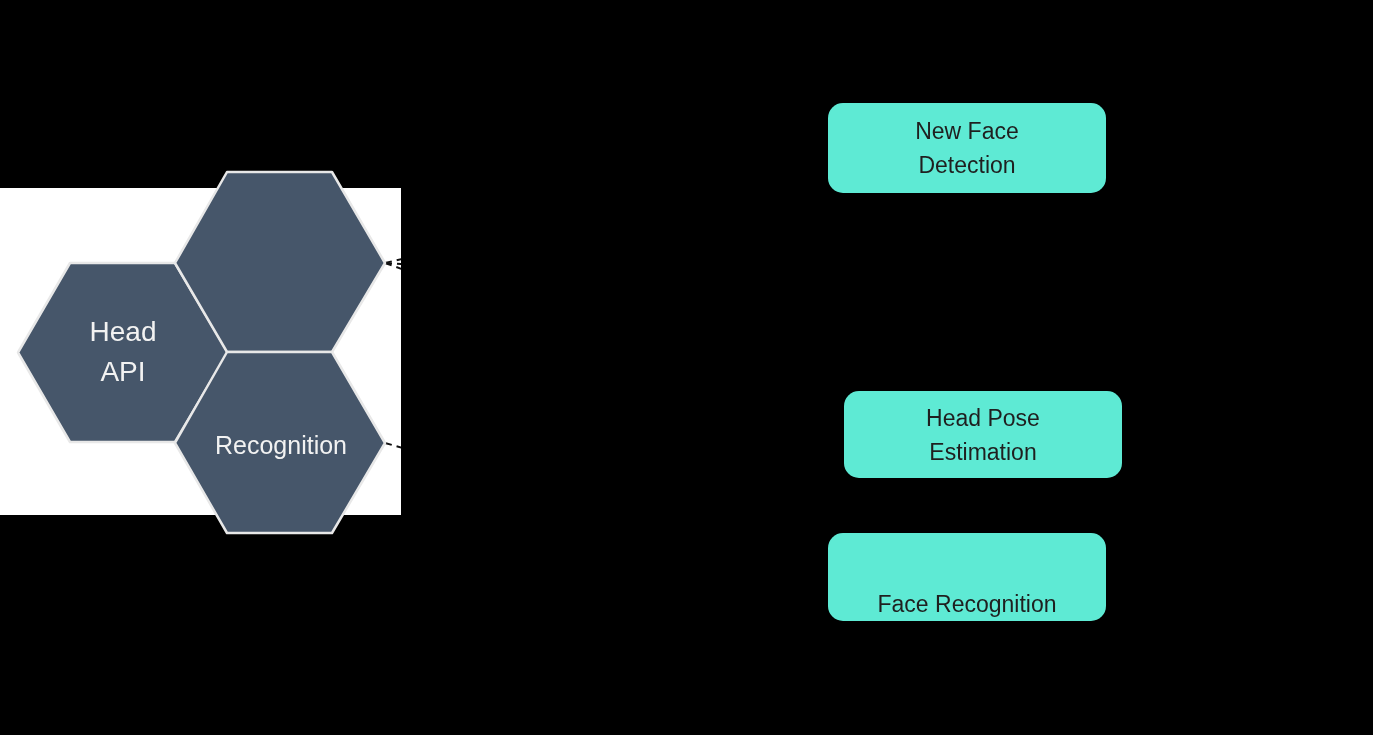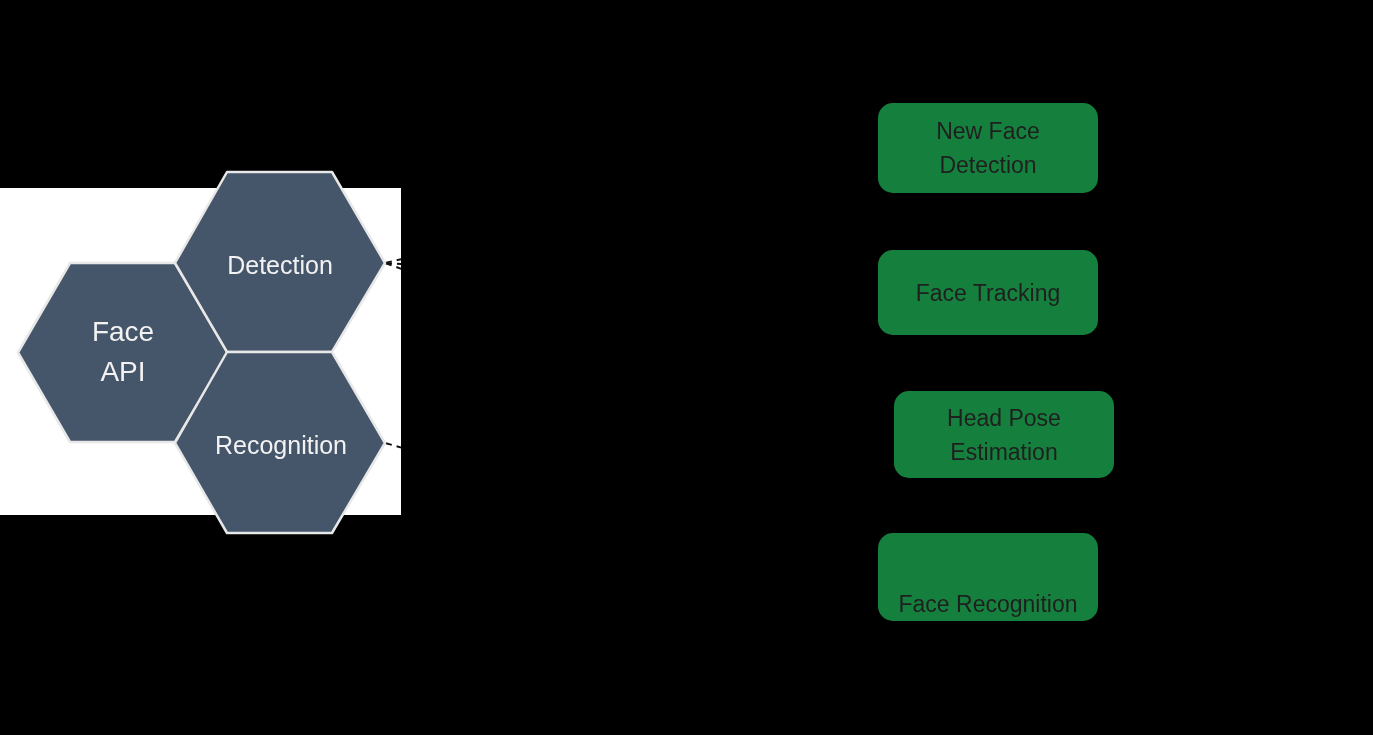--- a/index.html
+++ b/index.html
@@ -53,23 +53,23 @@
   }
   .hex-label.sub-bottom {
     left: 206px;
     top: 430px;
     width: 150px;
     font-size: 25px;
     line-height: 30px;
   }
   .capability-box {
     position: absolute;
-    left: 878px;
-    width: 220px;
-    background: #15803d;
+    left: 828px;
+    width: 278px;
+    background: #5eead4;
     border-radius: 15px;
     display: flex;
     align-items: center;
     justify-content: center;
   }
   .capability-box .box-label {
     display: block;
     max-width: 192px;
     text-align: center;
     color: #1F1F1F;
@@ -101,33 +101,29 @@
       <line x1="385" y1="263" x2="865" y2="292" class="connector" stroke="#111111"></line>
       <line x1="385" y1="263" x2="865" y2="434" class="connector" stroke="#111111"></line>
       <line x1="385" y1="443" x2="865" y2="577" class="connector" stroke="#111111"></line>
     </g>
 
     <polygon class="hex" points="18,352.5 70,263 175,263 228,352.5 175,442 70,442" fill="#46566A"></polygon>
     <polygon class="hex" points="175,263 227,172 332,172 385,263 332,352 227,352" fill="#46566A"></polygon>
     <polygon class="hex" points="175,443 227,352 332,352 385,443 332,533 227,533" fill="#46566A"></polygon>
   </svg>
 
-  <div class="hex-label main">Face API</div>
+  <div class="hex-label main">Head API</div>
 
-  <div class="hex-label sub-top">Detection</div>
 
   <div class="hex-label sub-bottom">Recognition</div>
 
   <div class="capability-box box-1">
     <span class="box-label">New Face Detection</span>
   </div>
 
-  <div class="capability-box box-2">
-    <span class="box-label">Face Tracking</span>
-  </div>
 
   <div class="capability-box box-3">
     <span class="box-label">Head Pose Estimation</span>
   </div>
 
   <div class="capability-box box-4">
     <span class="box-label">Face Recognition</span>
   </div>
 
 </div>

